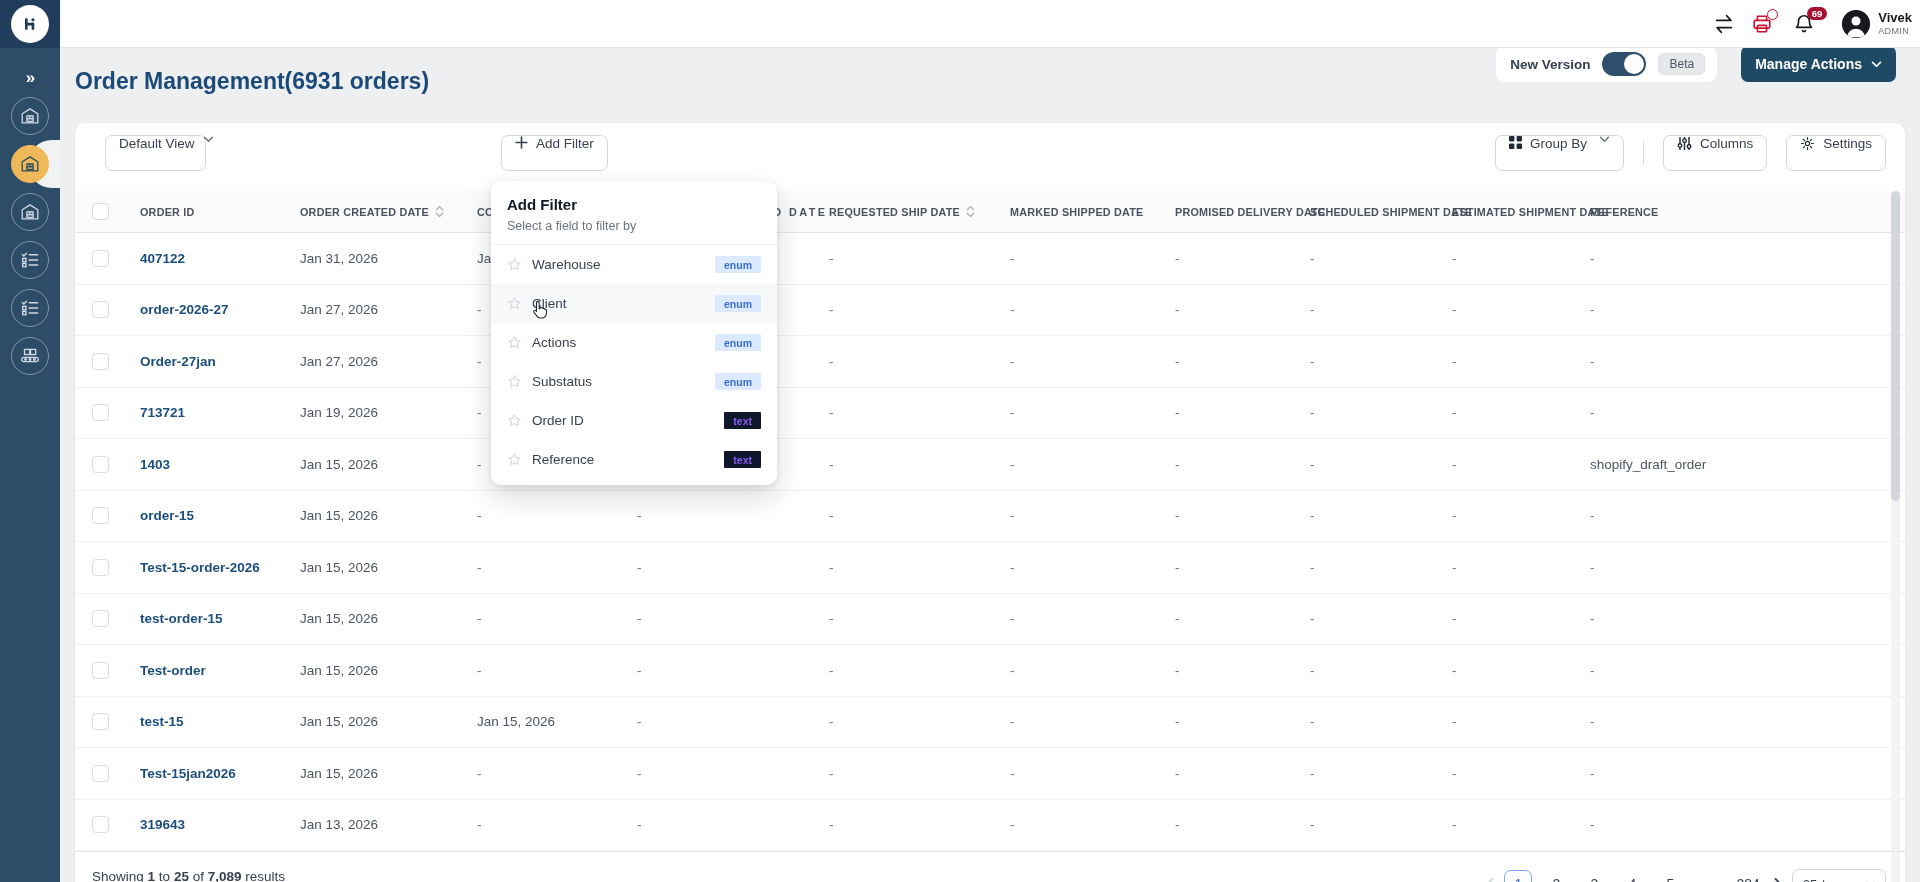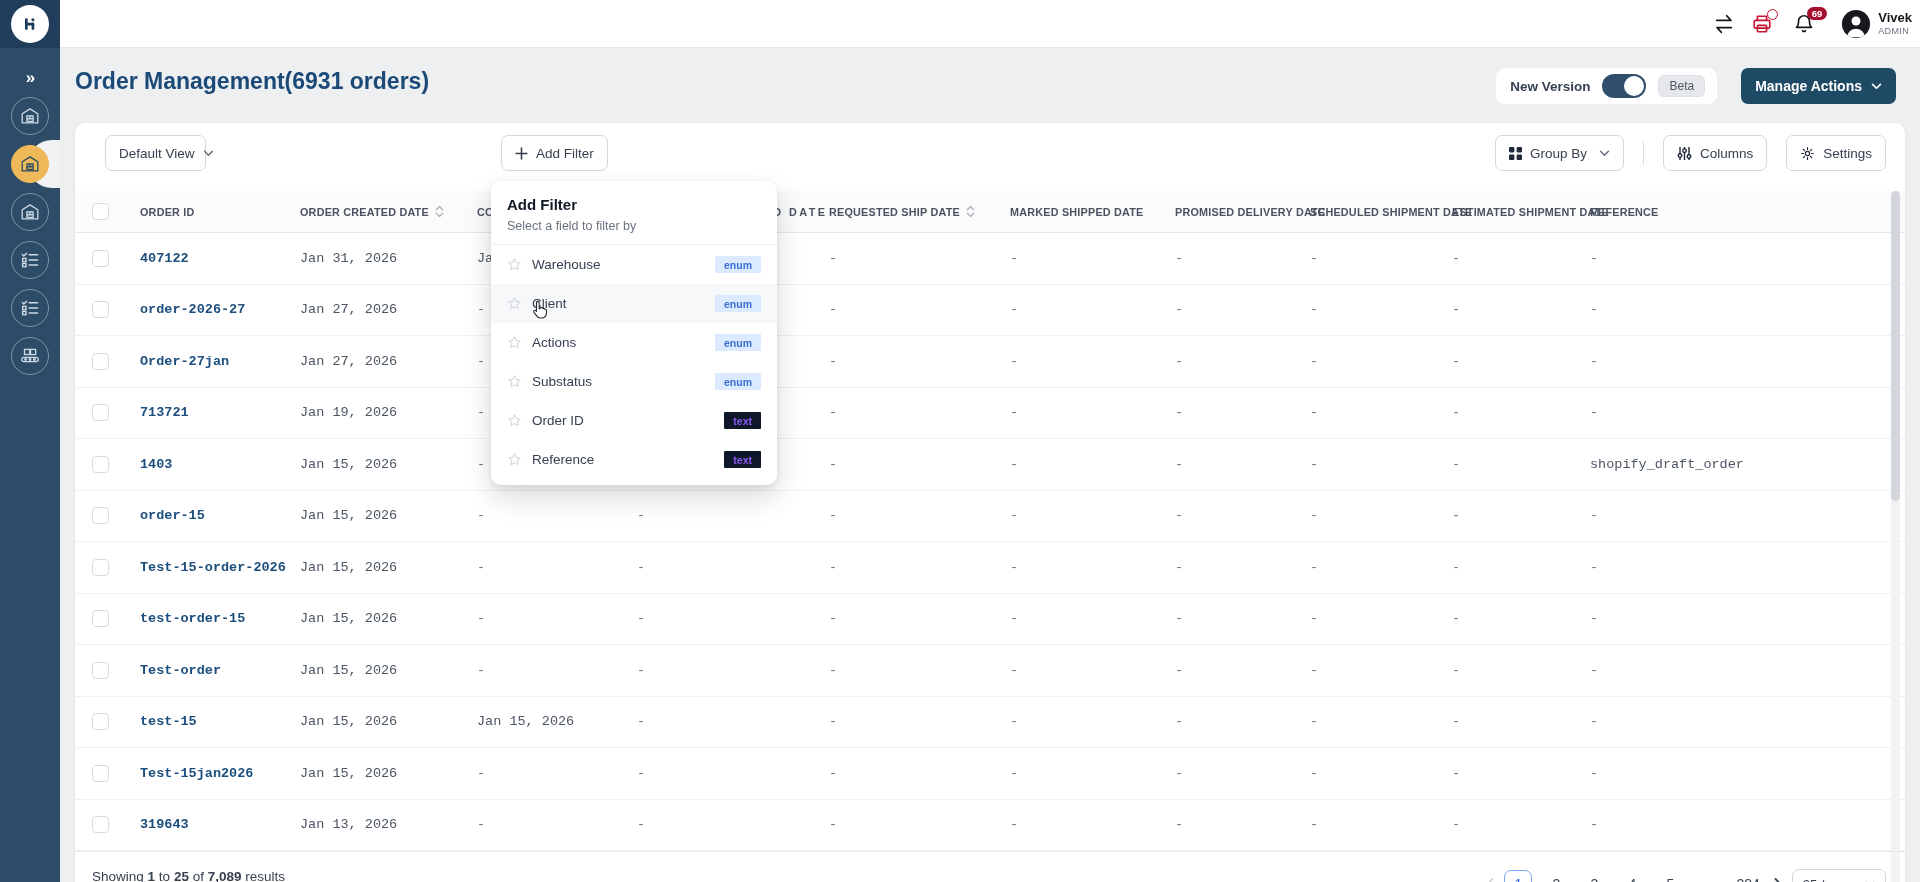--- a/index.html
+++ b/index.html
@@ -25,45 +25,45 @@
   
   .topbar { position:absolute; left:60px; top:0; right:0; height:48px; background:#fff; border-bottom:1px solid #e7e8ea; z-index:10; display:flex; align-items:center; justify-content:flex-end; padding-right:8px; gap:16px; }
   .tb-icon { position:relative; display:flex; align-items:center; cursor:pointer; }
   .badge-count { position:absolute; top:-6px; right:-12px; background:#a60f2e; color:#fff; font-size:9.5px; font-weight:700; border-radius:9px; padding:2px 5px; line-height:1; }
   .ring-badge { position:absolute; top:-4px; right:-5px; width:11px; height:11px; border-radius:50%; border:1.6px solid #c91232; background:#fff; }
   .user-chip { display:flex; align-items:center; gap:7px; cursor:pointer; }
   .user-name { font-size:13px; font-weight:600; color:#16181d; line-height:1.15; }
   .user-role { font-size:9px; color:#6b7280; letter-spacing:.04em; line-height:1.15; }
   
   .page-title { position:absolute; left:75px; top:68px; font-size:23px; font-weight:700; color:#1c4a78; z-index:5; }
-  .header-right { position:absolute; top:68px; right:24px; height:36px; display:flex; align-items:center; gap:24px; z-index:5; }
+  .header-right { position:absolute; top:46px; right:24px; height:36px; display:flex; align-items:center; gap:24px; z-index:5; }
   .nv-pill { height:36px; background:#fff; border-radius:9px; display:flex; align-items:center; gap:12px; padding:0 12px 0 14px; }
   .nv-label { font-size:13.5px; font-weight:600; color:#374151; }
   .toggle { width:44px; height:24px; border-radius:12px; background:#2f4f6d; position:relative; cursor:pointer; }
   .toggle .knob { position:absolute; right:2px; top:2px; width:20px; height:20px; border-radius:50%; background:#fff; }
   .beta-badge { background:#e6e8eb; border:1px solid #dcdfe3; color:#4b5563; font-size:12px; border-radius:6px; padding:3px 10px; }
   .manage-btn { height:36px; background:#1f4a66; color:#fff; border:none; border-radius:7px; font-size:14px; font-weight:600; padding:0 14px; display:flex; align-items:center; gap:9px; cursor:pointer; font-family:inherit; }
   
   .card { position:absolute; left:75px; top:123px; width:1830px; height:830px; background:#fff; border-radius:10px; box-shadow:0 1px 3px rgba(16,24,40,.07); }
   
-  .btn, .select-box { height:36px; background:#fff; border:1px solid #d4d7dc; border-radius:7px; display:flex; align-items:center; gap:8px; padding:0 13px; font-size:13.5px; font-weight:500; color:#374151; cursor:pointer; white-space:nowrap; font-family:inherit; }
+  .btn, .select-box { height:36px; background:#fff; border:1px solid #d4d7dc; border-radius:7px; display:flex; align-items:flex-start; gap:8px; padding:0 13px; font-size:13.5px; font-weight:500; color:#374151; cursor:pointer; white-space:nowrap; font-family:inherit; }
   .dv-select { position:absolute; left:30px; top:12px; width:101px; justify-content:space-between; }
   .search-box { position:absolute; left:169px; top:12px; width:226px; height:36px; border:1px solid #d4d7dc; border-radius:7px; display:flex; align-items:center; gap:8px; padding:0 11px; }
   .search-box input { border:none; outline:none; flex:1; font-size:13.5px; font-style:italic; color:#374151; font-family:inherit; background:transparent; }
   .search-box input::placeholder { color:#9ca3af; }
   .add-filter-btn { position:absolute; left:426px; top:12px; }
   .toolbar-right { position:absolute; right:19px; top:12px; display:flex; align-items:center; gap:19px; }
   .v-divider { width:1px; height:24px; background:#d9dcdf; }
   
   .grid-row { display:grid; grid-template-columns:48px 160px 177px 160px 192px 181px 165px 135px 142px 138px minmax(0,1fr); padding-left:17px; align-items:center; }
   .thead { position:absolute; left:0; right:0; top:68px; height:42px; background:#fbfbfc; border-bottom:1px solid #e5e7eb; }
   .th { font-size:10.8px; font-weight:700; color:#4a5260; letter-spacing:.02em; white-space:nowrap; display:flex; align-items:center; gap:6px; overflow:visible; }
   .th.stretched { letter-spacing:2.45px; }
   .tbody { position:absolute; left:0; right:0; top:110px; }
-  .tr { height:51.5px; border-bottom:1px solid #eef0f2;font-family:Liberation Mono, monospace; }
+  .tr { height:51.5px; border-bottom:1px solid #eef0f2; }
   .td { font-size:13.5px; color:#4b5563; white-space:nowrap; }
   .td.dash { color:#6b7280; }
   .order-link { font-size:13.5px; font-weight:700; color:#1c4e7e; cursor:pointer; text-decoration:none; }
   .checkbox { width:17px; height:17px; border:1.5px solid #d8dbe0; border-radius:4px; background:#fff; cursor:pointer; }
   .sort-icon { flex:0 0 auto; }
   
   .vscroll { position:absolute; right:5px; top:68px; bottom:0; width:9px; background:#f2f3f5; border-radius:5px; }
   .vscroll .thumb { position:absolute; left:0; top:0; width:9px; height:310px; background:#d3d6db; border-radius:5px; }
   
   .tfoot { position:absolute; left:0; right:0; top:728px; height:100px; border-top:1px solid #e5e7eb; }

